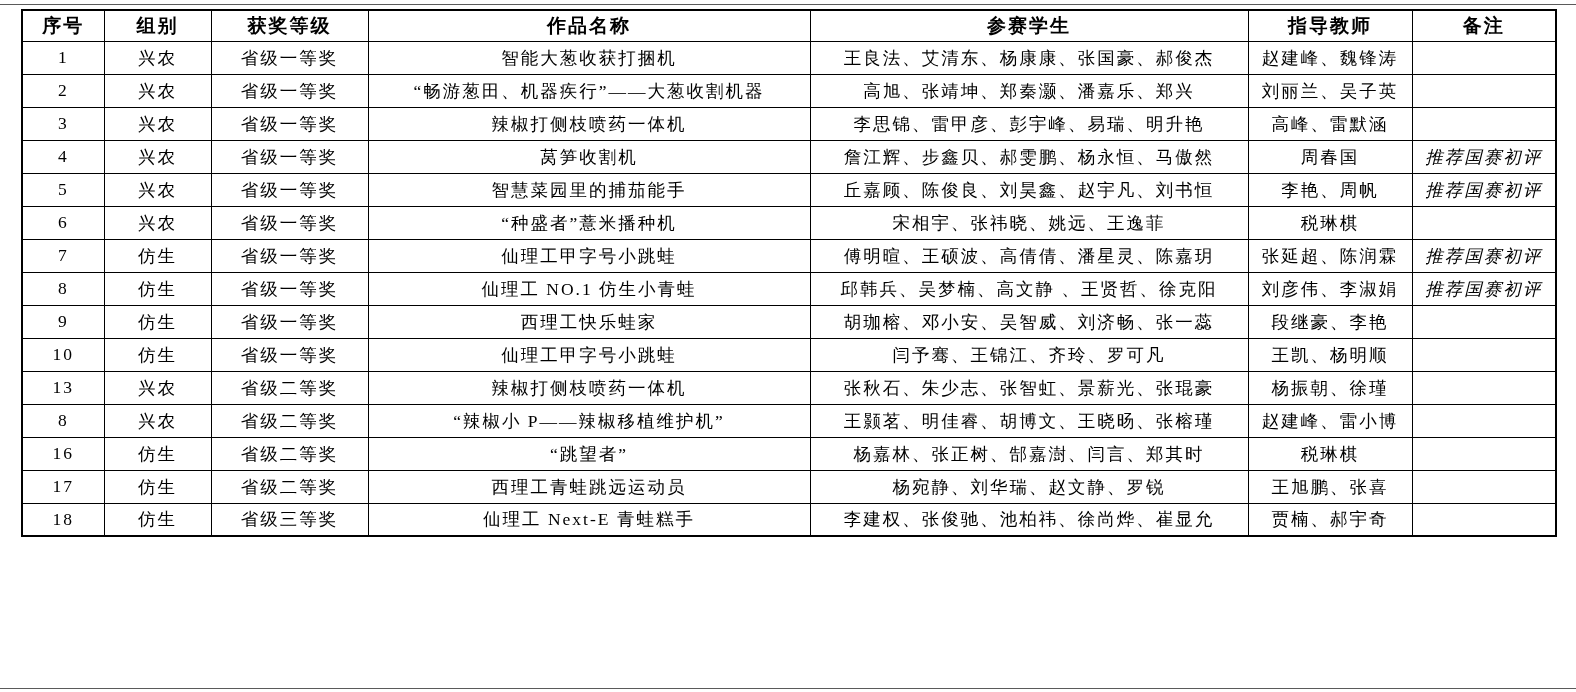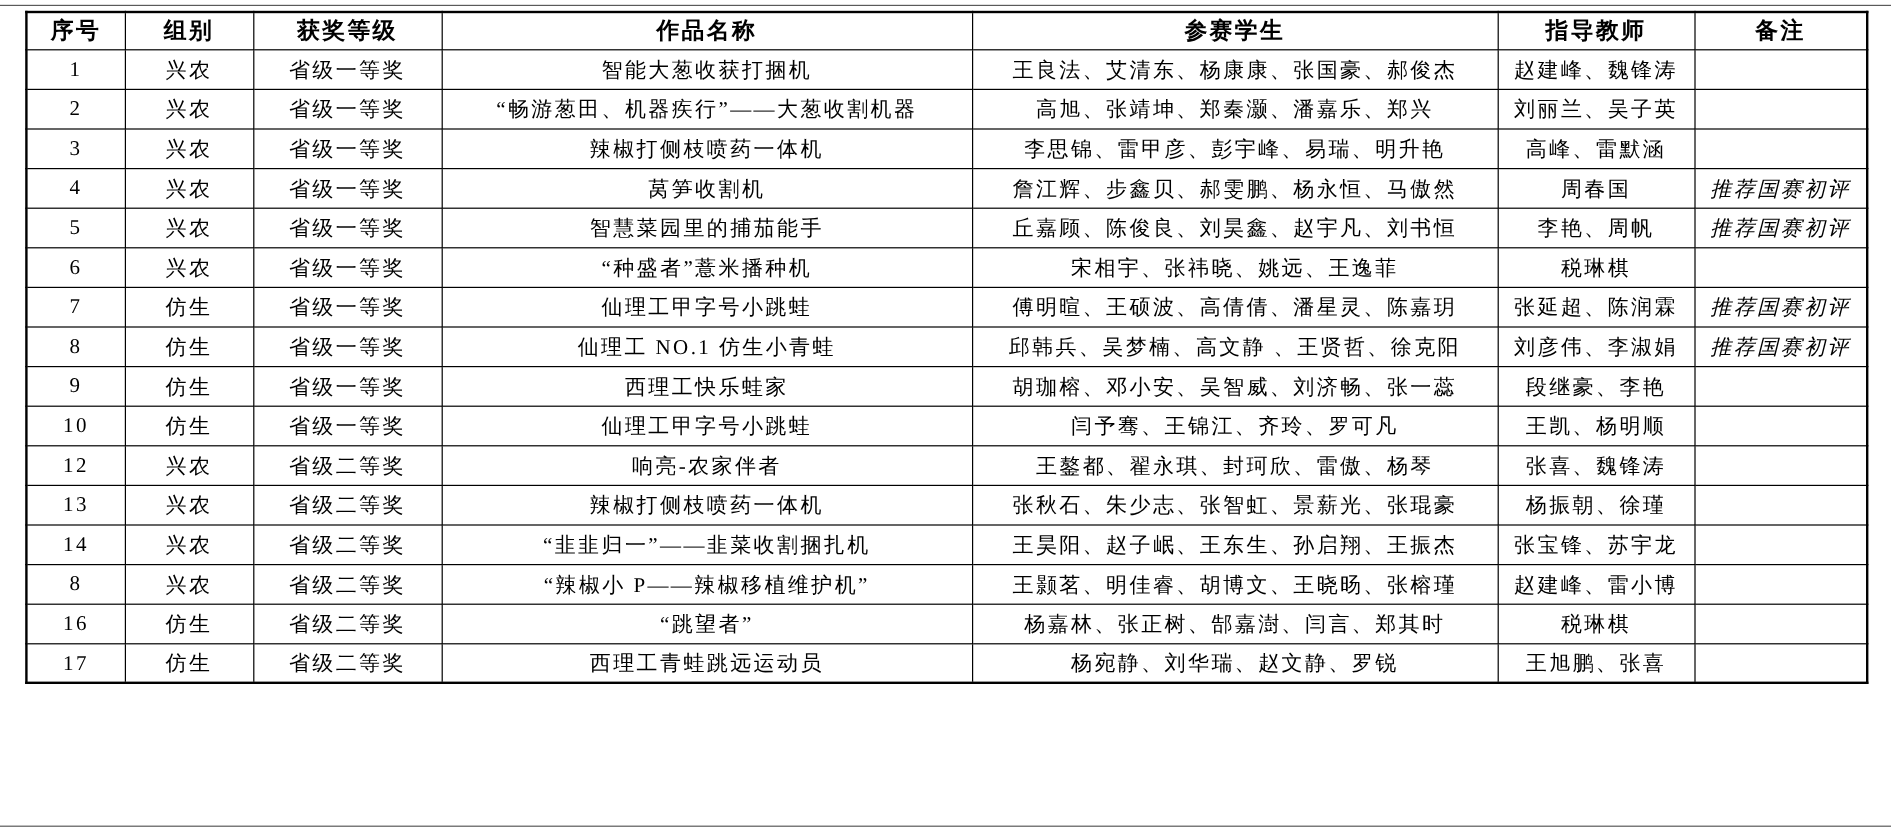--- a/index.html
+++ b/index.html
@@ -158,47 +158,29 @@
         <tr>
           <td class="col-index">10</td>
           <td class="col-group">仿生</td>
           <td class="col-award">省级一等奖</td>
           <td class="col-work">仙理工甲字号小跳蛙</td>
           <td class="col-students">闫予骞、王锦江、齐玲、罗可凡</td>
           <td class="col-teachers">王凯、杨明顺</td>
           <td class="col-remark"></td>
         </tr>
         <tr>
-          <td class="col-index">12</td>
-          <td class="col-group">兴农</td>
-          <td class="col-award">省级二等奖</td>
-          <td class="col-work">响亮-农家伴者</td>
-          <td class="col-students">王鏊都、翟永琪、封珂欣、雷傲、杨琴</td>
-          <td class="col-teachers">张喜、魏锋涛</td>
-          <td class="col-remark"></td>
-        </tr>
-        <tr>
           <td class="col-index">13</td>
           <td class="col-group">兴农</td>
           <td class="col-award">省级二等奖</td>
           <td class="col-work">辣椒打侧枝喷药一体机</td>
           <td class="col-students">张秋石、朱少志、张智虹、景薪光、张琨豪</td>
           <td class="col-teachers">杨振朝、徐瑾</td>
           <td class="col-remark"></td>
         </tr>
         <tr>
-          <td class="col-index">14</td>
-          <td class="col-group">兴农</td>
-          <td class="col-award">省级二等奖</td>
-          <td class="col-work">“韭韭归一”——韭菜收割捆扎机</td>
-          <td class="col-students">王昊阳、赵子岷、王东生、孙启翔、王振杰</td>
-          <td class="col-teachers">张宝锋、苏宇龙</td>
-          <td class="col-remark"></td>
-        </tr>
-        <tr>
           <td class="col-index">8</td>
           <td class="col-group">兴农</td>
           <td class="col-award">省级二等奖</td>
           <td class="col-work">“辣椒小 P——辣椒移植维护机”</td>
           <td class="col-students">王颢茗、明佳睿、胡博文、王晓旸、张榕瑾</td>
           <td class="col-teachers">赵建峰、雷小博</td>
           <td class="col-remark"></td>
         </tr>
         <tr>
           <td class="col-index">16</td>
@@ -211,17 +193,26 @@
         </tr>
         <tr>
           <td class="col-index">17</td>
           <td class="col-group">仿生</td>
           <td class="col-award">省级二等奖</td>
           <td class="col-work">西理工青蛙跳远运动员</td>
           <td class="col-students">杨宛静、刘华瑞、赵文静、罗锐</td>
           <td class="col-teachers">王旭鹏、张喜</td>
           <td class="col-remark"></td>
         </tr>
+        <tr>
+          <td class="col-index">18</td>
+          <td class="col-group">仿生</td>
+          <td class="col-award">省级三等奖</td>
+          <td class="col-work">仙理工 Next-E 青蛙糕手</td>
+          <td class="col-students">李建权、张俊驰、池柏祎、徐尚烨、崔显允</td>
+          <td class="col-teachers">贾楠、郝宇奇</td>
+          <td class="col-remark"></td>
+        </tr>
       </tbody>
   </table>
 
   <div class="rule bottom"></div>
 </div>
 
 </body></html>

